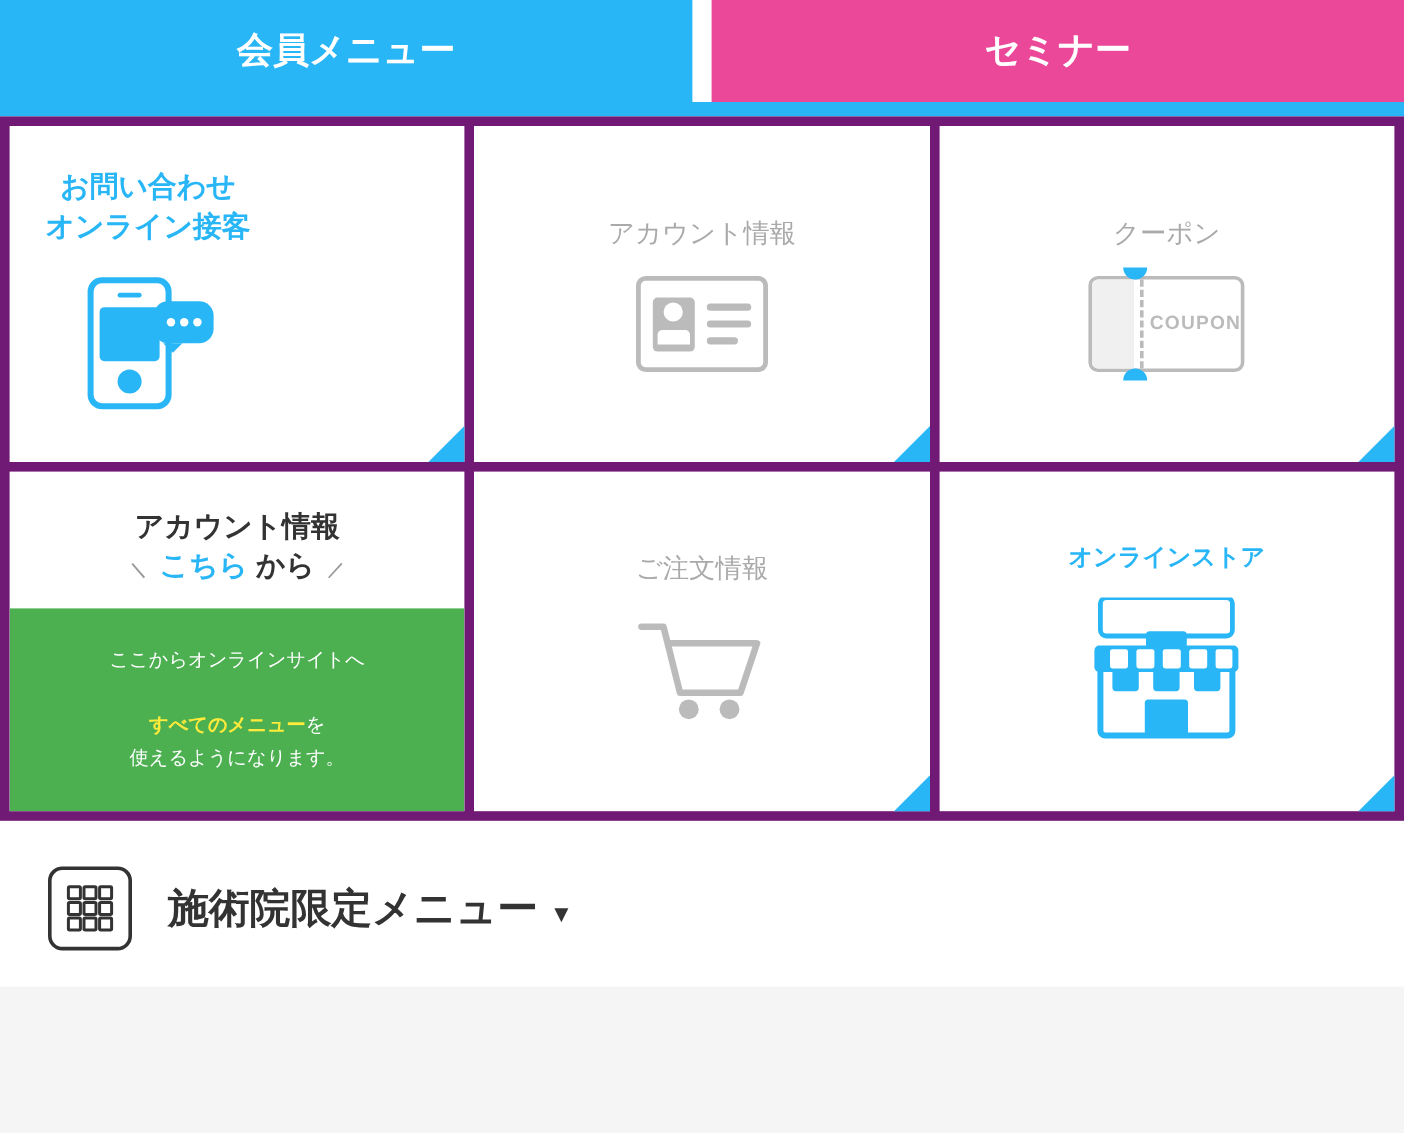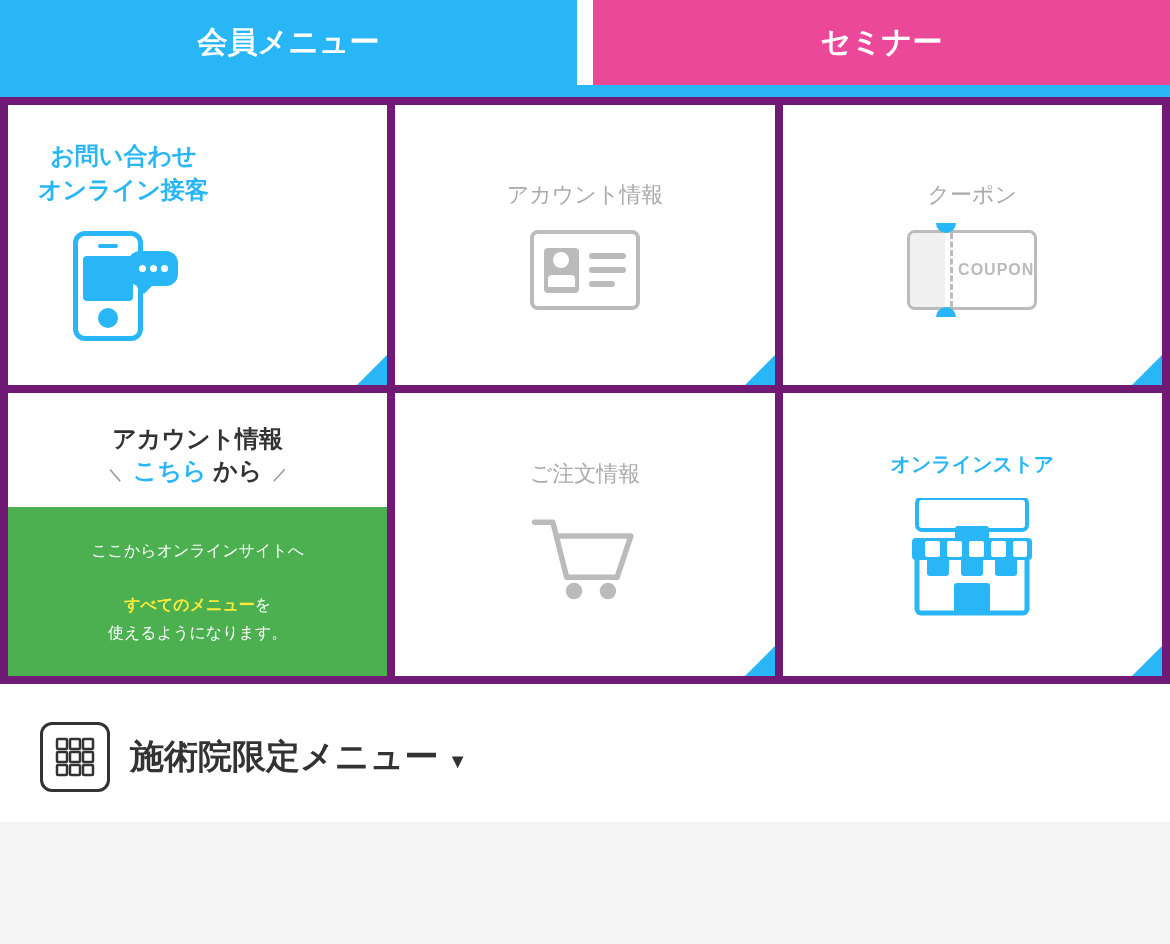--- a/index.html
+++ b/index.html
@@ -226,21 +226,21 @@
       border-style: solid;
       border-width: 0 0 30px 30px;
       border-color: transparent transparent #29b6f6 transparent;
     }
 
     
     .footer {
       display: flex;
       align-items: center;
       padding: 30px 40px;
-      gap: 20px;
+      gap: 30px;
       background: #fff;
       margin-top: 8px;
     }
 
     .footer-icon {
       width: 70px;
       height: 70px;
       border: 3px solid #333;
       border-radius: 12px;
       display: flex;

